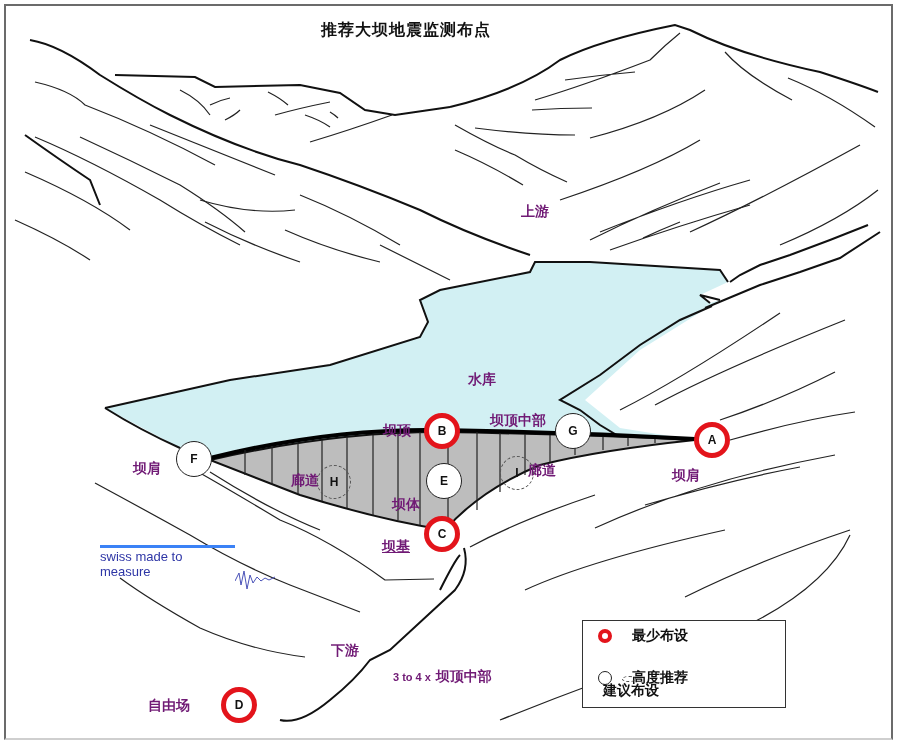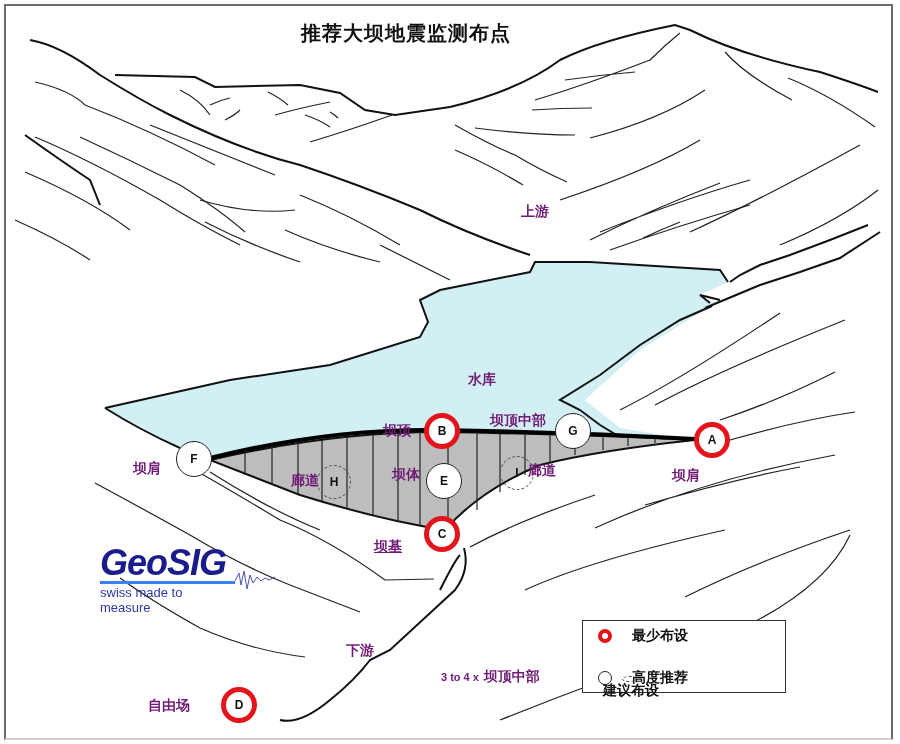--- a/index.html
+++ b/index.html
@@ -2,34 +2,34 @@
 <html><head>
 <meta charset="utf-8">
 <style>
   html, body { margin:0; padding:0; background:#ffffff; }
   body { width:900px; height:744px; position:relative; overflow:hidden;
          font-family:"DejaVu Sans", "Liberation Sans", sans-serif; }
   .frame { position:absolute; left:4px; top:4px; width:889px; height:736px;
            border:2px solid #6b6b6b; border-bottom-color:#cfcfcf; box-sizing:border-box; background:#fff; }
   svg.scene { position:absolute; left:0; top:0; width:900px; height:744px; }
   .title { position:absolute; left:0; width:812px; top:20px; text-align:center;
-           font-size:20px; font-weight:bold; color:#111; letter-spacing:1px; }
+           font-size:16px; font-weight:bold; color:#111; letter-spacing:1px; }
   .lbl { position:absolute; font-size:14px; font-weight:bold; color:#701a75; white-space:nowrap; }
   .node { position:absolute; border-radius:50%; box-sizing:border-box; background:#fff;
           display:flex; align-items:center; justify-content:center;
           font-family:"Liberation Sans", sans-serif; font-weight:bold; font-size:12px; color:#111; }
   .node.min { width:36px; height:36px; border:5px solid #e3141b; }
   .node.rec { width:36px; height:36px; border:1.5px solid #222; }
   .node.sug { width:34px; height:34px; border:1.5px dashed #555; background:transparent; }
   .logo { position:absolute; left:100px; top:545px; }
   .logo-main { font-family:"Liberation Sans", sans-serif; font-weight:bold; font-style:italic;
                font-size:36px; color:#1a1b8c; letter-spacing:-1px; line-height:36px; }
   .logo-sub { font-family:"Liberation Sans", sans-serif; font-size:13px;
               color:#2e36a6; border-top:3px solid #3b82f6; padding-top:1px; width:135px; }
-  .legend { position:absolute; left:582px; top:620px; width:204px; height:73px;
+  .legend { position:absolute; left:582px; top:620px; width:204px; height:88px;
             border:1.5px solid #333; background:#fff; box-sizing:border-box; }
   .legend-row { position:absolute; left:0; height:24px; display:flex; align-items:center; }
   .legend-sym { width:14px; height:14px; border-radius:50%; box-sizing:border-box; margin-left:15px; }
   .legend-sym.min { border:4px solid #e3141b; }
   .legend-sym.rec { border:1.5px solid #222; }
   .legend-sym.sug { border:1.5px dashed #444; }
   .legend-text { margin-left:20px; font-size:14px; font-weight:bold; color:#111; }
 </style>
 </head>
 <body>
@@ -106,41 +106,40 @@
 <div class="title">推荐大坝地震监测布点</div>
 
 <div class="lbl" style="left:521px;top:203px;">上游</div>
 <div class="lbl" style="left:468px;top:343px;margin-top:28px;">水库</div>
 <div class="lbl" style="left:383px;top:412px;margin-top:10px;">坝顶</div>
 <div class="lbl" style="left:490px;top:412px;">坝顶中部</div>
 <div class="lbl" style="left:133px;top:460px;">坝肩</div>
 <div class="lbl" style="left:672px;top:467px;">坝肩</div>
 <div class="lbl" style="left:291px;top:472px;">廊道</div>
 <div class="lbl" style="left:528px;top:462px;">廊道</div>
-<div class="lbl" style="left:392px;top:466px;">坝体</div>
-<div class="lbl" style="left:374px;top:538px;text-decoration:underline;">坝基</div>
-<div class="lbl" style="left:346px;top:642px;">下游</div>
+<div class="lbl" style="left:392px;top:496px;">坝体</div>
+<div class="lbl" style="left:382px;top:538px;text-decoration:underline;">坝基</div>
+<div class="lbl" style="left:331px;top:642px;">下游</div>
 <div class="lbl" style="left:148px;top:697px;">自由场</div>
 <div class="lbl" style="left:393px;top:668px;">
-  <span style="font-family:'Liberation Sans',sans-serif;font-size:11px;margin-left:48px;">3 to 4 x</span>
+  <span style="font-family:'Liberation Sans',sans-serif;font-size:11px;">3 to 4 x</span>
   <span>坝顶中部</span>
 </div>
 
 <div class="node min" style="left:694px;top:422px;">A</div>
 <div class="node min" style="left:424px;top:413px;">B</div>
 <div class="node min" style="left:424px;top:516px;">C</div>
 <div class="node min" style="left:221px;top:687px;">D</div>
 <div class="node rec" style="left:426px;top:463px;">E</div>
 <div class="node rec" style="left:176px;top:441px;">F</div>
 <div class="node rec" style="left:555px;top:413px;">G</div>
 <div class="node sug" style="left:317px;top:465px;">H</div>
 <div class="node sug" style="left:500px;top:456px;">I</div>
 
 <div class="logo">
-  <div class="logo-main">GeoSIG</div>
   <div class="logo-sub">swiss made to measure</div>
   <svg style="position:absolute;left:135px;top:18px;" width="40" height="30">
     <polyline points="0,18 4,10 6,22 9,8 12,26 15,12 18,20 22,14 26,18 30,15 34,17 40,14" fill="none" stroke="#4a52b8" stroke-width="1"></polyline>
   </svg>
 </div>
 
 <div class="legend">
   <div class="legend-row" style="top:3px;">
     <span class="legend-sym min"></span>
     <span class="legend-text">最少布设</span>

